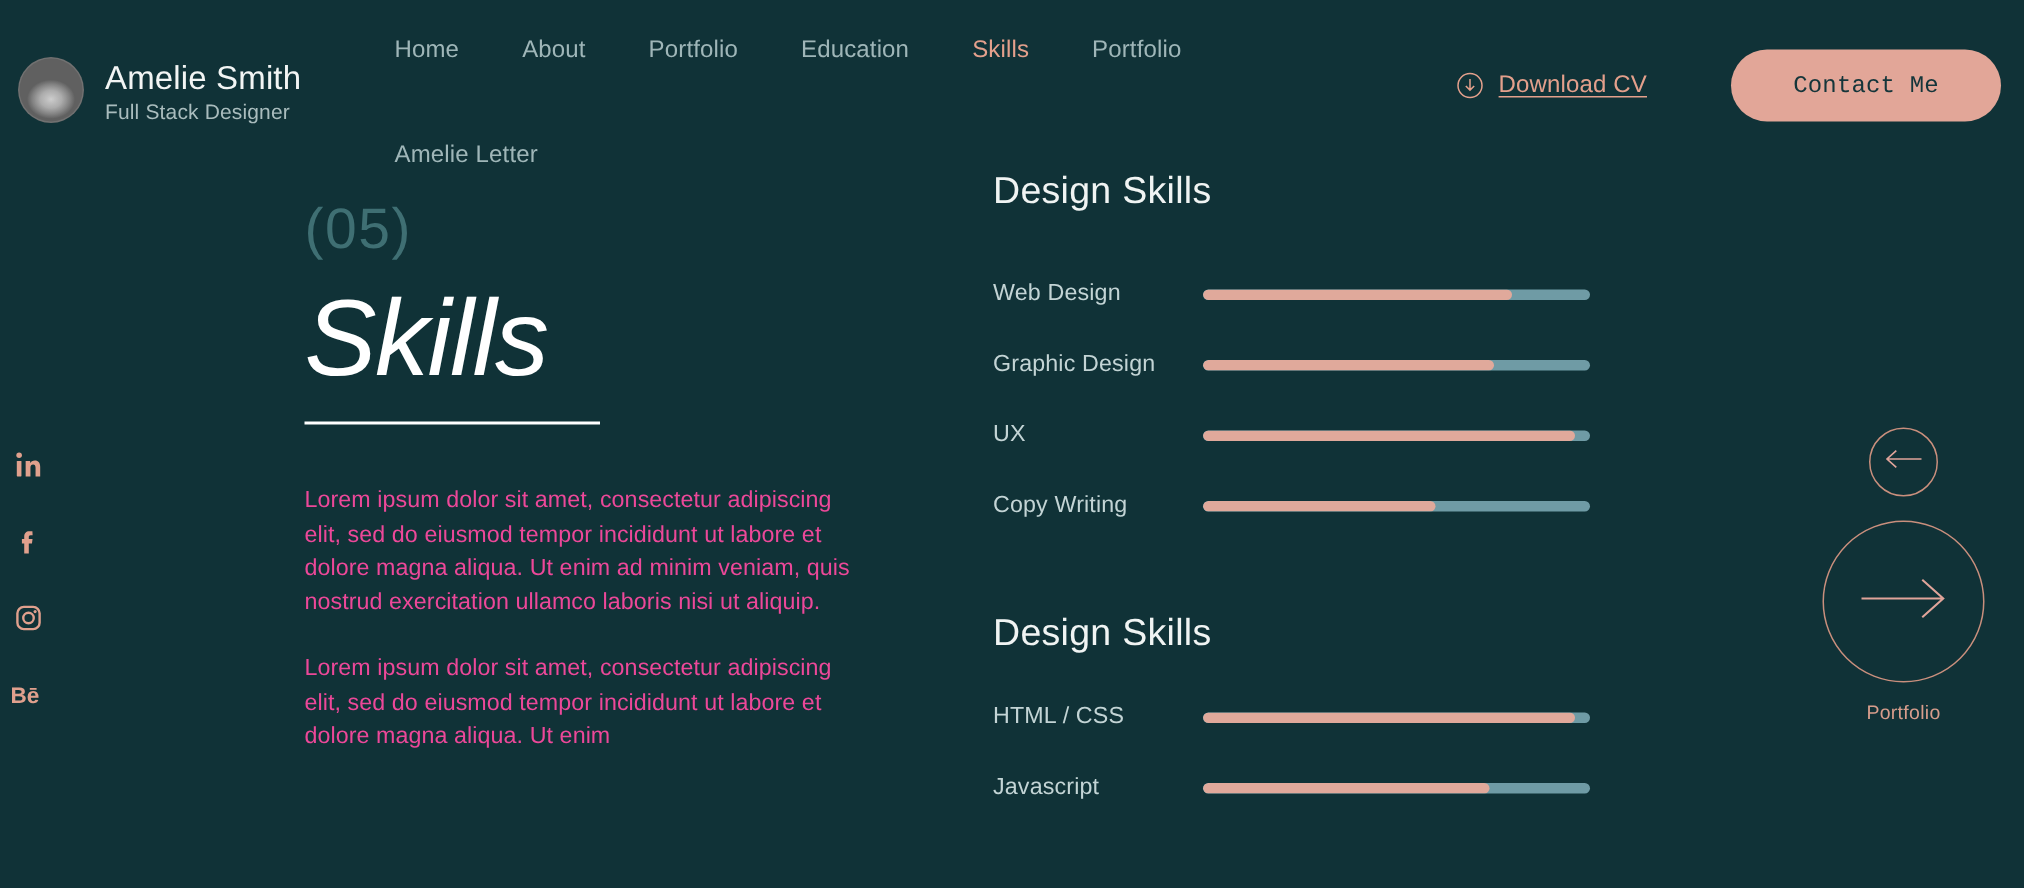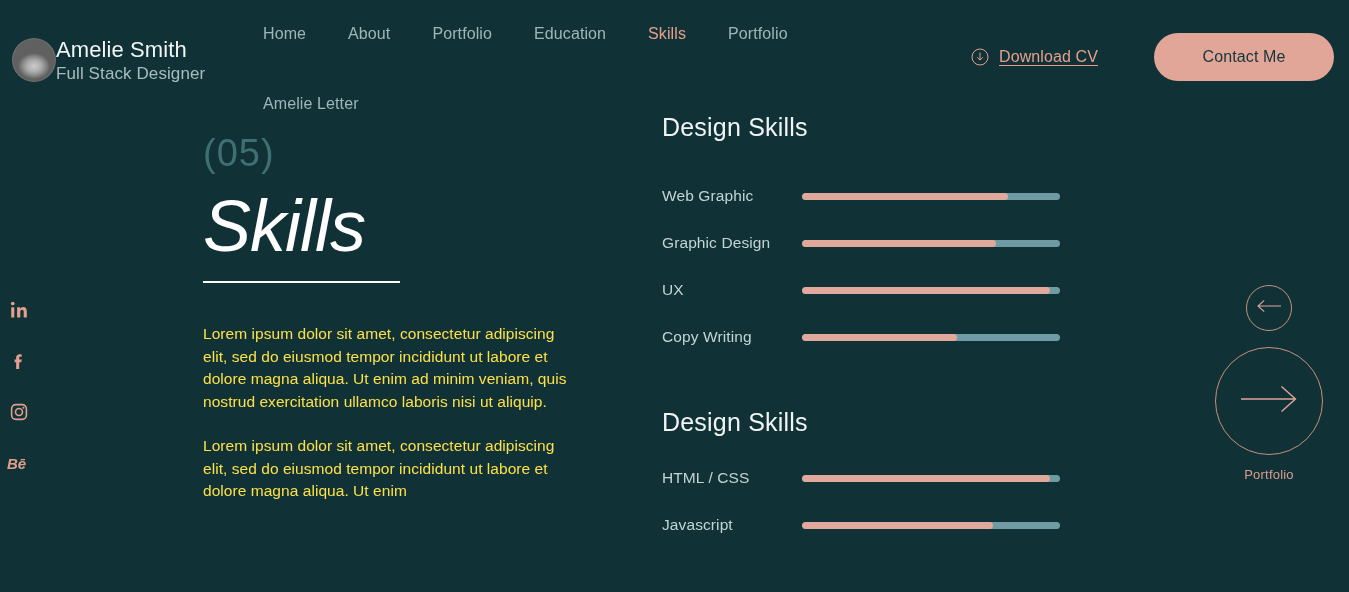--- a/index.html
+++ b/index.html
@@ -8,71 +8,71 @@
     overflow:hidden;
     background:#103237;
     font-family:"Liberation Sans", sans-serif;
     -webkit-font-smoothing:antialiased;
   }
   .page { position:relative; width:1349px; height:592px; background:#103237; }
 
   
   .header { position:absolute; top:0; left:0; width:1349px; height:104px; }
 
-  .brand { position:absolute; left:12px; top:38px; display:flex; align-items:flex-start; }
+  .brand { position:absolute; left:12px; top:38px; display:flex; align-items:flex-end; gap:14px; }
   .avatar {
     width:44px; height:44px; border-radius:50%;
     background:
       radial-gradient(ellipse 16px 13px at 50% 64%, #cfc8c2 0%, #b2a8a1 45%, #8e837c 75%, #6a6059 100%),
       radial-gradient(ellipse 22px 15px at 50% 20%, #221d1c 0%, #2c2523 55%, #3a312e 100%),
       linear-gradient(#9aa3a0, #6e7a78);
     background-blend-mode:normal, normal, normal;
     box-shadow:inset 0 0 0 1px rgba(255,255,255,.10);
     filter:grayscale(1) contrast(1.05);
     flex:0 0 auto;
   }
   .brand-text { display:flex; flex-direction:column; line-height:1.05; }
   .brand-name { font-size:22px; color:#f2f5f4; font-weight:400; letter-spacing:.1px; }
-  .brand-role { font-size:17px; color:#a9bcbd; margin-top:4px; letter-spacing:.1px; }
+  .brand-role { font-size:14px; color:#a9bcbd; margin-top:4px; letter-spacing:.1px; }
 
   .nav { position:absolute; left:263px; top:20px; width:600px; display:flex; flex-wrap:wrap; column-gap:38px; row-gap:18px;gap:42px; }
   .nav a {
     font-size:16px; color:#9fb6b8; text-decoration:none; letter-spacing:.1px; line-height:28px;
     white-space:nowrap;
   }
   .nav a.active { color:#e4a08c; }
 
   .header-actions { position:absolute; right:15px; top:33px; display:flex; align-items:center; gap:56px; }
   .dl { display:flex; align-items:center; gap:10px; cursor:pointer; }
   .dl-icon { width:18px; height:18px; flex:0 0 auto; }
   .dl-label {
     font-size:16px; color:#e4a08c; text-decoration:underline; text-underline-offset:3px;
     letter-spacing:.1px;
   }
   .contact-btn {
     display:flex; align-items:center; justify-content:center;
     width:180px; height:48px; border-radius:26px;
     background:#e2a698; color:#14353a; border:none;
-    font-size:16px; font-family:Liberation Sans, sans-serif; letter-spacing:.1px;
+    font-size:16px; font-family:Liberation Mono, monospace; letter-spacing:.1px;
     cursor:pointer;
   }
 
   
   .social { position:absolute; left:7px; top:298px; display:flex; flex-direction:column; gap:27px; }
-  .social-item { width:24px; height:24px; display:flex; align-items:center; justify-content:center; color:#e0a08d; cursor:pointer;font-style:italic; }
+  .social-item { width:24px; height:24px; display:flex; align-items:center; justify-content:center; color:#e0a08d; cursor:pointer; }
 
   
   .left { position:absolute; left:203px; top:118px; width:380px; }
   .sec-num { font-size:38px; color:#3f6f73; font-weight:300; letter-spacing:1px; line-height:1;margin-top:16px; }
   .sec-title {
     font-size:72px; color:#ffffff; font-style:italic; font-weight:300;
     letter-spacing:-1px; line-height:1.02; margin-top:18px;
   }
   .sec-rule { width:197px; height:2px; background:#ffffff; margin-top:18px; }
-  .para { font-size:15.5px; color:#fde047; line-height:22.5px; letter-spacing:.05px; }
+  .para { font-size:15.5px; color:#ec4899; line-height:22.5px; letter-spacing:.05px; }
   .para.p1 { margin-top:40px; }
   .para.p2 { margin-top:22px; }
 
   
   .right { position:absolute; left:662px; top:113px; width:400px; }
   .skills-title { font-size:25px; color:#f0f4f3; font-weight:400; letter-spacing:.2px; }
   .skill-list { margin-top:40px; }
   .skill-row { display:flex; align-items:center; height:28px; margin-bottom:19px; }
   .skill-name { width:140px; flex:0 0 140px; font-size:15.5px; color:#c3d4d5; letter-spacing:.1px; }
   .bar { position:relative; width:258px; height:7px; border-radius:4px; background:#6f9ba5; overflow:hidden; }
@@ -161,21 +161,21 @@
     <p class="para p2">Lorem ipsum dolor sit amet, consectetur adipiscing elit, sed do eiusmod tempor incididunt ut labore et dolore magna aliqua. Ut enim</p>
   </div>
 
   <div class="right">
 
     <div class="skills-group">
       <h2 class="skills-title">Design Skills</h2>
       <div class="skill-list">
 
         <div class="skill-row">
-          <span class="skill-name">Web Graphic</span>
+          <span class="skill-name">Web Design</span>
           <div class="bar">
             <div class="bar-fill" style="width: 80%;"></div>
           </div>
         </div>
 
         <div class="skill-row">
           <span class="skill-name">Graphic Design</span>
           <div class="bar">
             <div class="bar-fill" style="width: 75%;"></div>
           </div>

